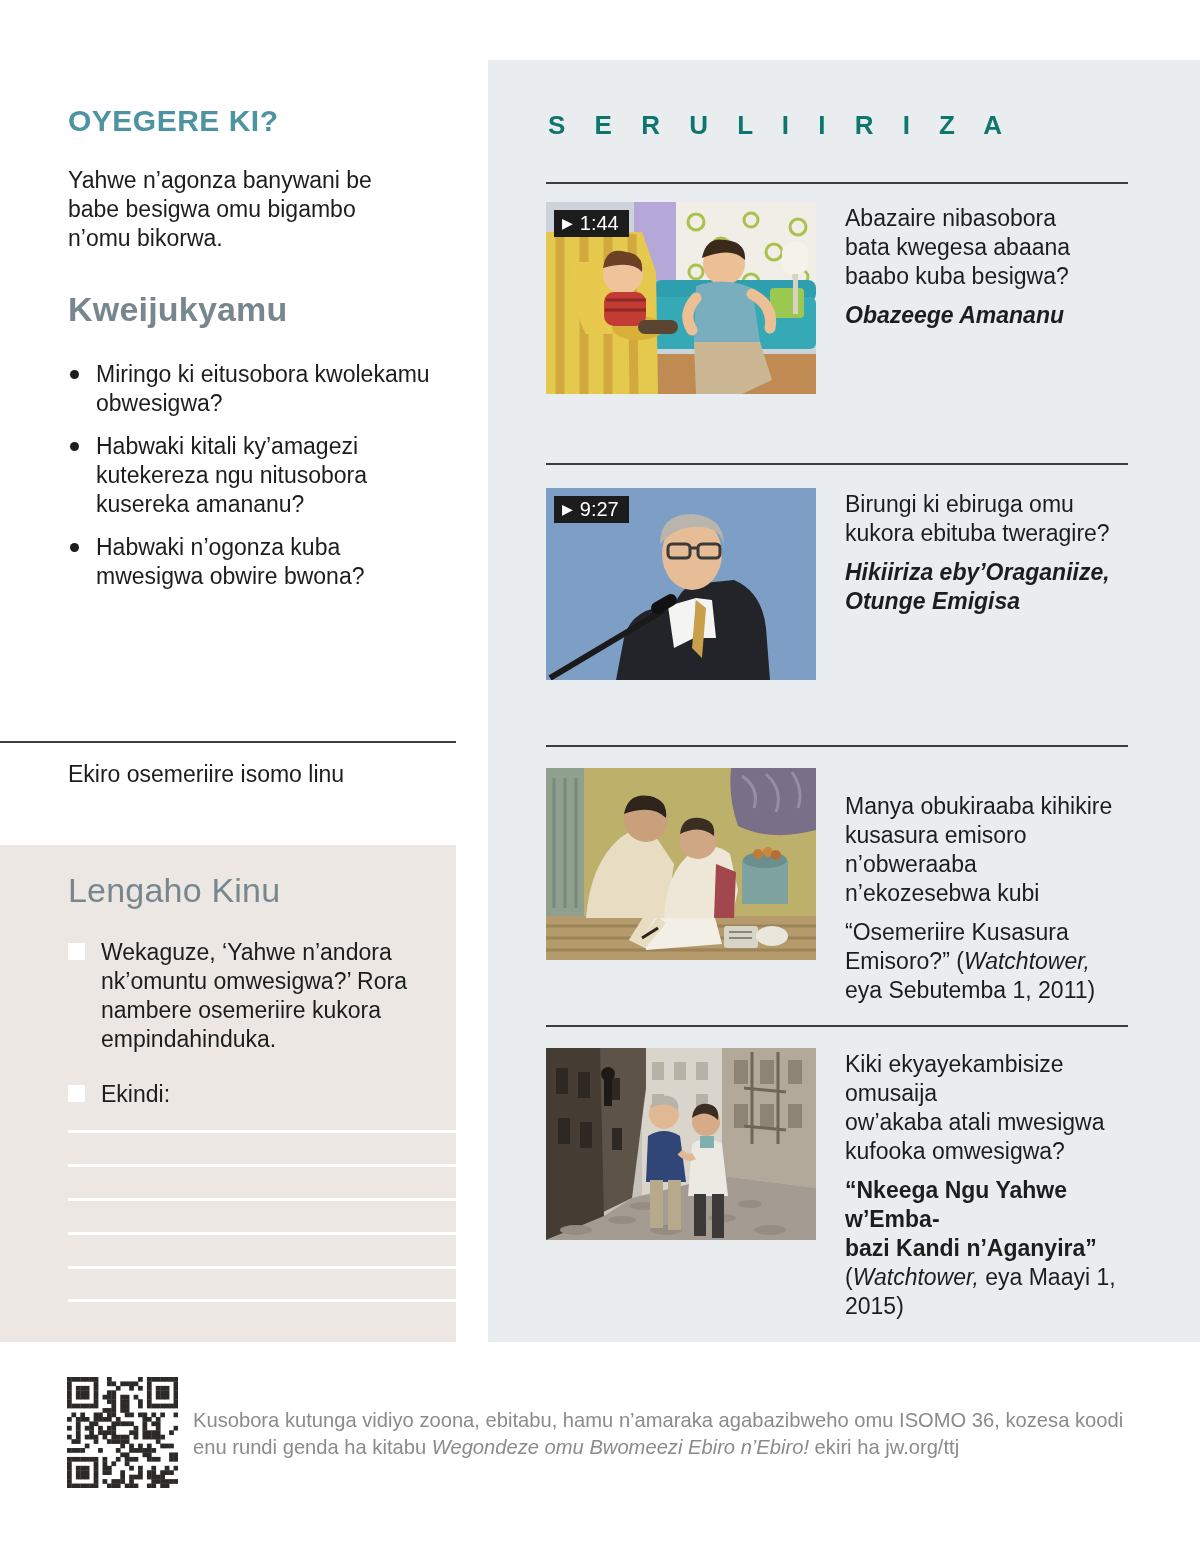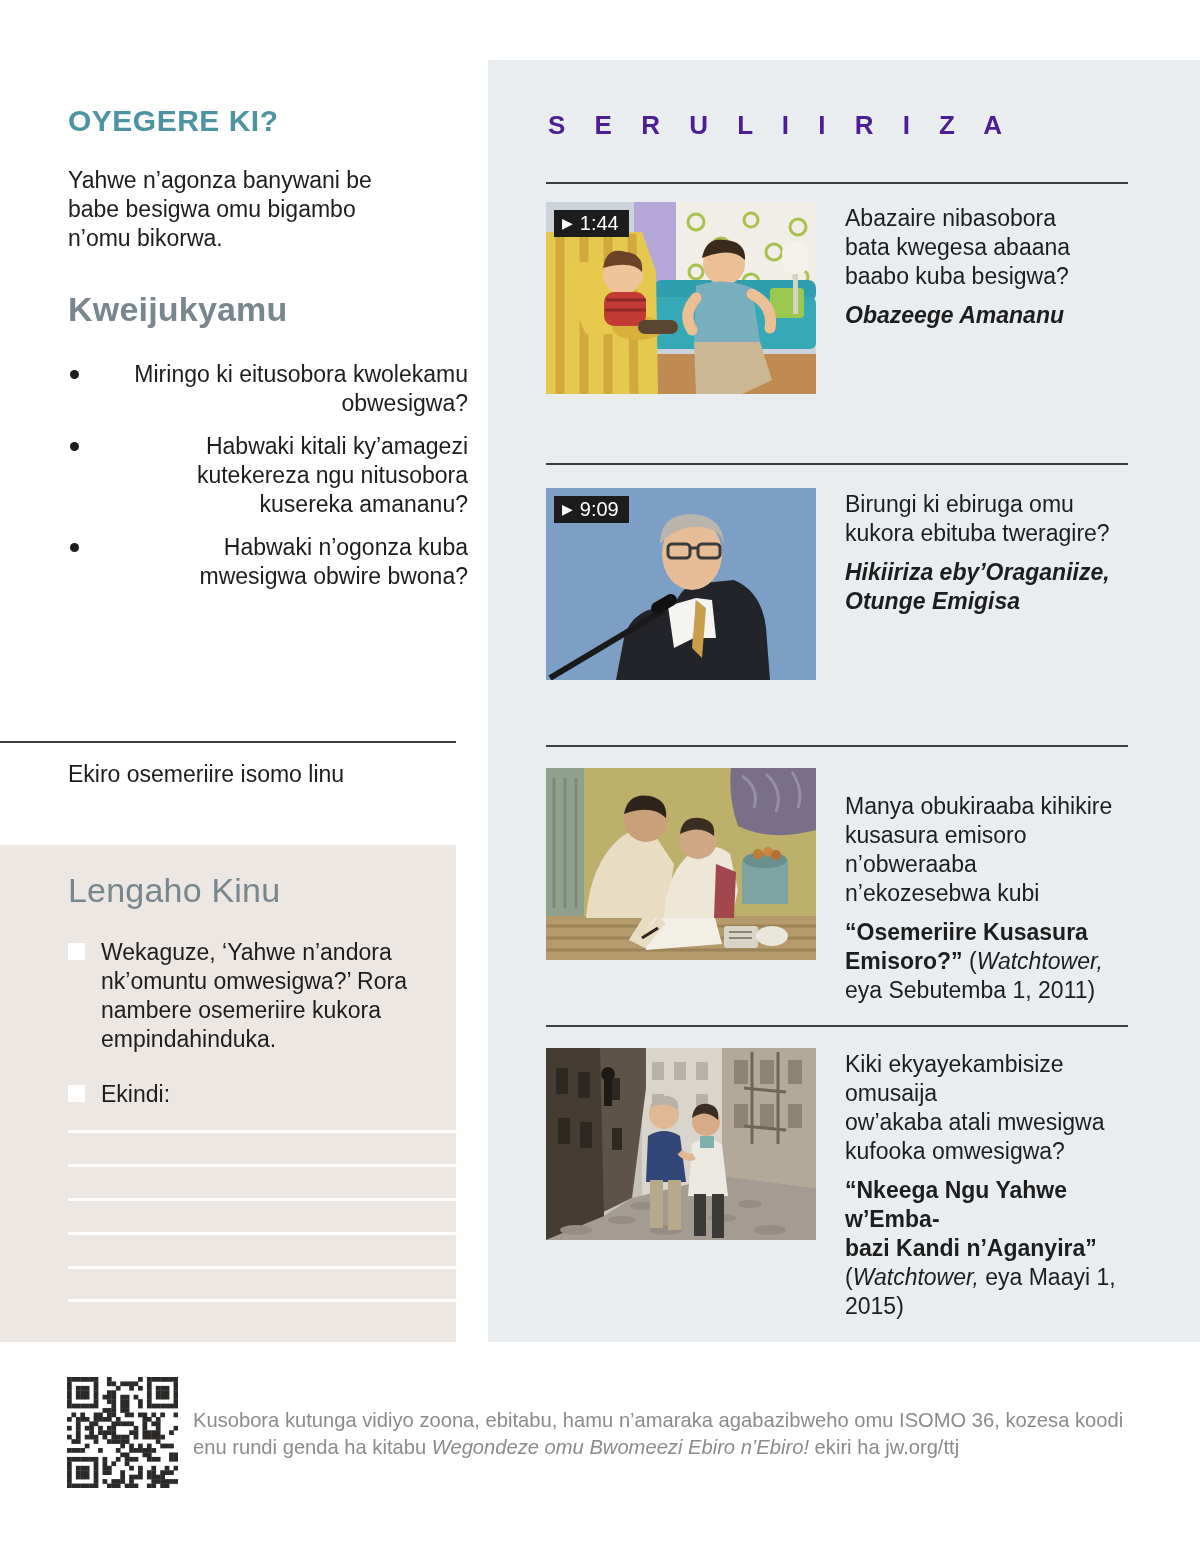--- a/index.html
+++ b/index.html
@@ -8,40 +8,40 @@
   .pre{white-space:pre-line;}
 
   
   .study-title{position:absolute;left:68px;top:104px;font-size:30px;font-weight:bold;
                color:#4e93a1;letter-spacing:.5px;margin:0;}
   .study-statement{position:absolute;left:68px;top:166px;width:380px;font-size:23px;
                    line-height:29px;margin:0;}
   .review-title{position:absolute;left:68px;top:290px;font-size:34px;font-weight:bold;
                 color:#78868e;margin:0;letter-spacing:.2px;}
   .review-list{position:absolute;left:68px;top:360px;width:400px;margin:0;padding:0;list-style:none;}
-  .review-list li{position:relative;padding-left:28px;margin-bottom:14px;font-size:23px;line-height:29px;text-align:right;}
+  .review-list li{position:relative;padding-left:28px;margin-bottom:14px;font-size:23px;line-height:29px;}
   .review-list .dot{position:absolute;left:2px;top:10px;width:9px;height:9px;border-radius:50%;
                     background:#1d1d1d;}
   .left-divider{position:absolute;left:0;top:741px;width:456px;height:2px;background:#3d3d3d;border:0;margin:0;}
   .completion-note{position:absolute;left:68px;top:760px;font-size:23px;line-height:29px;margin:0;}
 
   .goal-box{position:absolute;left:0;top:845px;width:456px;height:497px;background:#ece7e2;}
   .goal-title{position:absolute;left:68px;top:26px;font-size:34px;font-weight:normal;
               color:#78868e;margin:0;letter-spacing:.2px;}
   .goal-item{position:absolute;left:68px;width:360px;}
   .goal-item .checkbox{position:absolute;left:0;top:5px;width:17px;height:17px;background:#ffffff;display:block;}
   .goal-item .gi-text{display:block;margin-left:33px;font-size:23px;line-height:29px;}
   .gi-0{top:93px;}
   .gi-1{top:235px;}
   .write-line{position:absolute;left:68px;width:388px;height:3px;background:#ffffff;}
 
   
   .right-panel{position:absolute;left:488px;top:60px;width:712px;height:1282px;background:#e9edf0;}
   .panel-title{position:absolute;left:60px;top:50px;margin:0;font-size:26px;font-weight:bold;
-               color:#4c1d95;letter-spacing:11px;}
+               color:#0f766e;letter-spacing:11px;}
   .item-divider{position:absolute;left:58px;width:582px;height:2px;background:#3d3d3d;}
   .thumb{position:absolute;left:58px;width:270px;height:192px;overflow:hidden;background:#999;}
   .thumb svg{display:block;}
   .badge{position:absolute;left:8px;top:8px;background:#1c1c1c;color:#ffffff;font-size:20px;
          padding:2px 10px 3px 8px;display:flex;align-items:center;gap:7px;line-height:22px;}
   .badge .play{font-size:14px;line-height:22px;}
   .mtext{position:absolute;left:357px;width:300px;}
   .mtext .q{margin:0;font-size:23px;line-height:29px;}
   .mtext .ref{margin:10px 0 0 0;font-size:23px;line-height:29px;}
 
@@ -184,21 +184,21 @@
         <g fill="none" stroke="#3a3a3a" stroke-width="3">
           <rect x="122" y="56" width="22" height="14" rx="4"></rect>
           <rect x="152" y="56" width="22" height="14" rx="4"></rect>
           <line x1="144" y1="60" x2="152" y2="60"></line>
         </g>
         <line x1="4" y1="190" x2="118" y2="122" stroke="#1a1a1a" stroke-width="6"></line>
         <rect x="104" y="110" width="28" height="12" rx="6" transform="rotate(-30 118 116)" fill="#111"></rect>
       </svg>
       <span class="badge">
         <span class="play">▶</span>
-        <span>9:09</span>
+        <span>9:27</span>
       </span>
     </div>
     <div class="mtext" style="top:430px">
       <p class="q pre">Birungi ki ebiruga omu
 kukora ebituba tweragire?</p>
       <p class="ref pre"><span style="font-weight: bold; font-style: italic;">Hikiiriza eby’Oraganiize,
 Otunge Emigisa</span></p>
     </div>
 
     <div class="item-divider" style="top:685px"></div>
@@ -239,21 +239,21 @@
         <path d="M134 66 Q136 48 154 50 Q170 52 168 68 Q154 56 134 66 Z" fill="#3a2d22"></path>
         <path d="M170 96 L190 104 L188 150 L168 150 Z" fill="#a3474e"></path>
         <path d="M104 96 Q118 124 104 148 L90 170 L98 174 L116 152" stroke="#e8ddc2" stroke-width="10" fill="none"></path>
         <line x1="96" y1="170" x2="112" y2="160" stroke="#2e241c" stroke-width="3"></line>
       </svg>
     </div>
     <div class="mtext" style="top:732px">
       <p class="q pre">Manya obukiraaba kihikire
 kusasura emisoro n’obweraaba
 n’ekozesebwa kubi</p>
-      <p class="ref pre"><span style="font-weight: bold;">“Osemeriire Kusasura
+      <p class="ref pre"><span style="font-weight: normal;">“Osemeriire Kusasura
 Emisoro?” </span><span>(</span><span style="font-style: italic;">Watchtower,</span><span>
 eya Sebutemba 1, 2011)</span></p>
     </div>
 
     <div class="item-divider" style="top:965px"></div>
     <div class="thumb" style="top:988px">
       <svg width="270" height="192" viewBox="0 0 270 192">
         <rect width="270" height="192" fill="#c6c2ba"></rect>
         <rect x="96" y="0" width="80" height="150" fill="#d9d5cc"></rect>
         <g fill="#b7b2a6">

